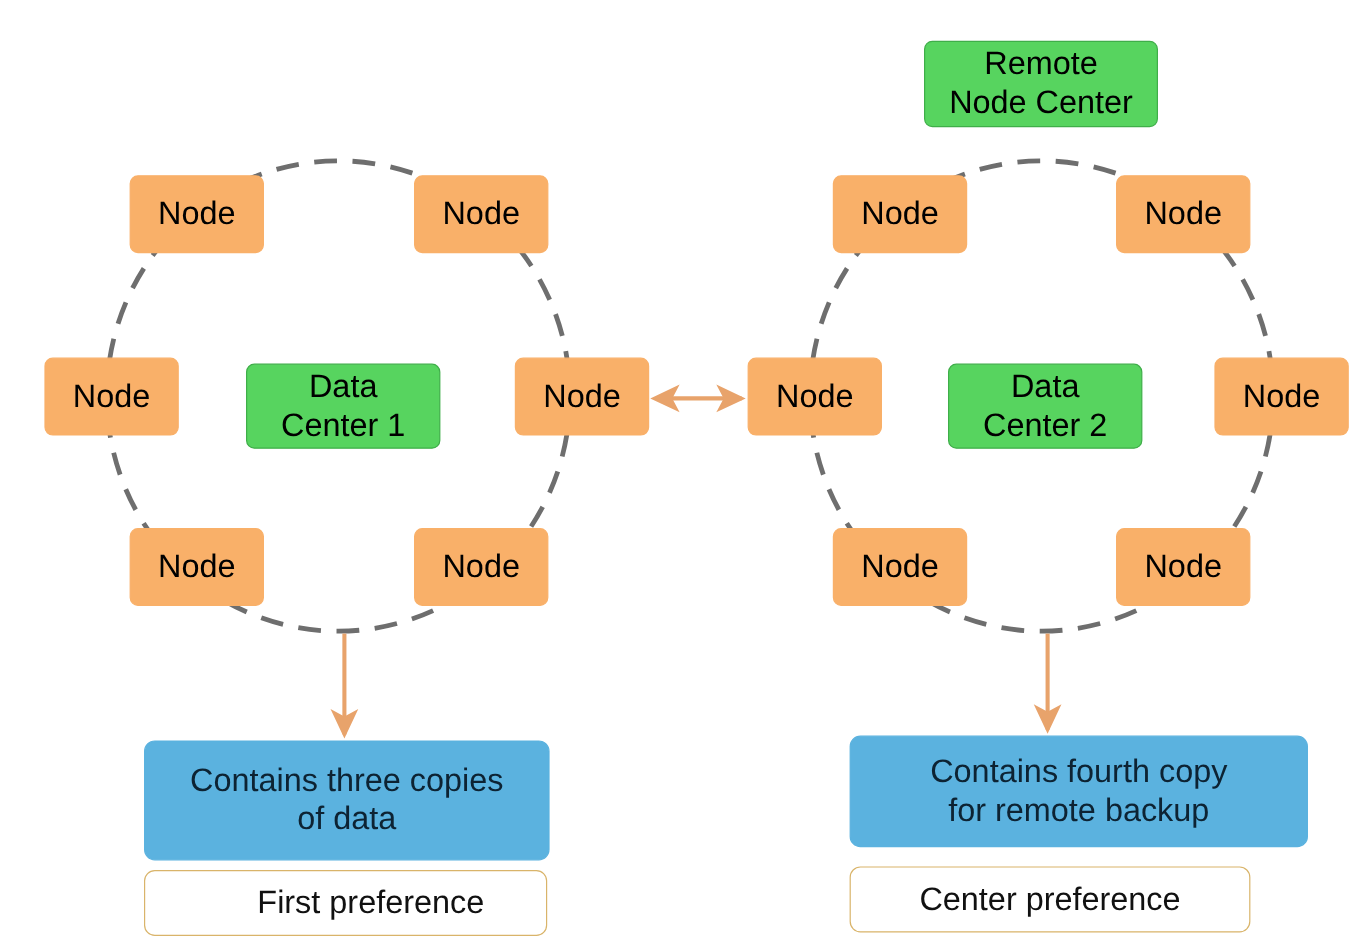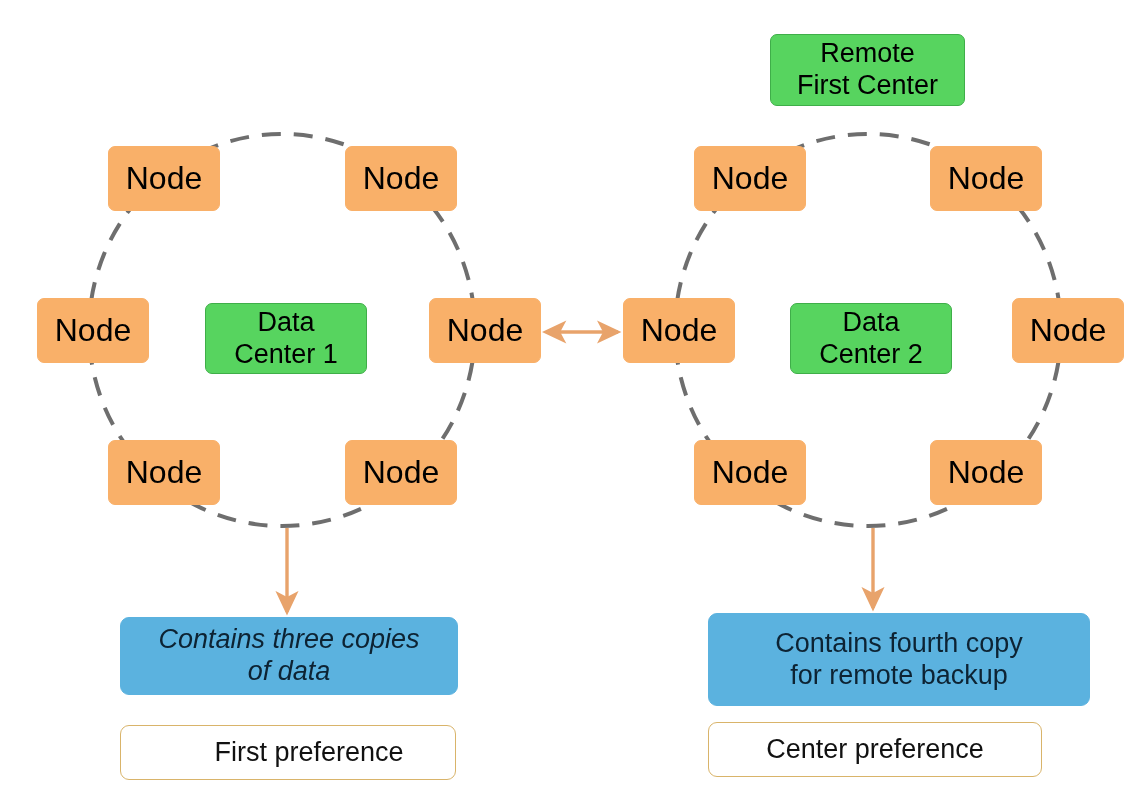--- a/index.html
+++ b/index.html
@@ -33,21 +33,21 @@
     justify-content: center;
     text-align: center;
     line-height: 1.18;
     color: #000000;
     white-space: pre-line;
   }
   .node-box {
     background: #F9B069;
     border: 1px solid #F9B069;
     border-radius: 7px;
-    font-size: 32px;
+    font-size: 27px;
     width: 112px;
     height: 65px;
   }
   .dc-box {
     background: #57D45F;
     border: 1px solid #3FAE49;
     border-radius: 7px;
     font-size: 27px;
   }
   .info-box {
@@ -85,33 +85,33 @@
     <ellipse cx="868" cy="330" rx="193" ry="196" fill="none" stroke="#6E6E6E" stroke-width="4" stroke-dasharray="19 13" stroke-linecap="butt"></ellipse>
 
     <line x1="548" y1="332" x2="618" y2="332" stroke="#E8A36B" stroke-width="3.4" marker-start="url(#arrowStart)" marker-end="url(#arrowEnd)"></line>
 
     <line x1="287" y1="528" x2="287" y2="612" stroke="#E8A36B" stroke-width="3.4" marker-end="url(#arrowEnd)"></line>
 
     <line x1="873" y1="528" x2="873" y2="608" stroke="#E8A36B" stroke-width="3.4" marker-end="url(#arrowEnd)"></line>
   </svg>
 
   <div class="box dc-box" style="left:770px; top:34px; width:195px; height:72px;">Remote
-First Center</div>
+Node Center</div>
 
   <div class="box node-box" style="left:108px; top:146px;">Node</div>
   <div class="box node-box" style="left:345px; top:146px;">Node</div>
   <div class="box node-box" style="left:37px; top:298px;">Node</div>
   <div class="box node-box" style="left:429px; top:298px;">Node</div>
   <div class="box node-box" style="left:108px; top:440px;">Node</div>
   <div class="box node-box" style="left:345px; top:440px;">Node</div>
 
   <div class="box dc-box" style="left:205px; top:303px; width:162px; height:71px;">Data
 Center 1</div>
 
-  <div class="box info-box" style="left:120px; top:617px; width:338px; height:78px;font-style:italic;">Contains three copies
+  <div class="box info-box" style="left:120px; top:617px; width:338px; height:100px;">Contains three copies
 of data</div>
 
   <div class="box pref-box" style="left:120px; top:725px; width:336px; height:55px;padding-left:42px;">First preference</div>
 
   <div class="box node-box" style="left:694px; top:146px;">Node</div>
   <div class="box node-box" style="left:930px; top:146px;">Node</div>
   <div class="box node-box" style="left:623px; top:298px;">Node</div>
   <div class="box node-box" style="left:1012px; top:298px;">Node</div>
   <div class="box node-box" style="left:694px; top:440px;">Node</div>
   <div class="box node-box" style="left:930px; top:440px;">Node</div>

